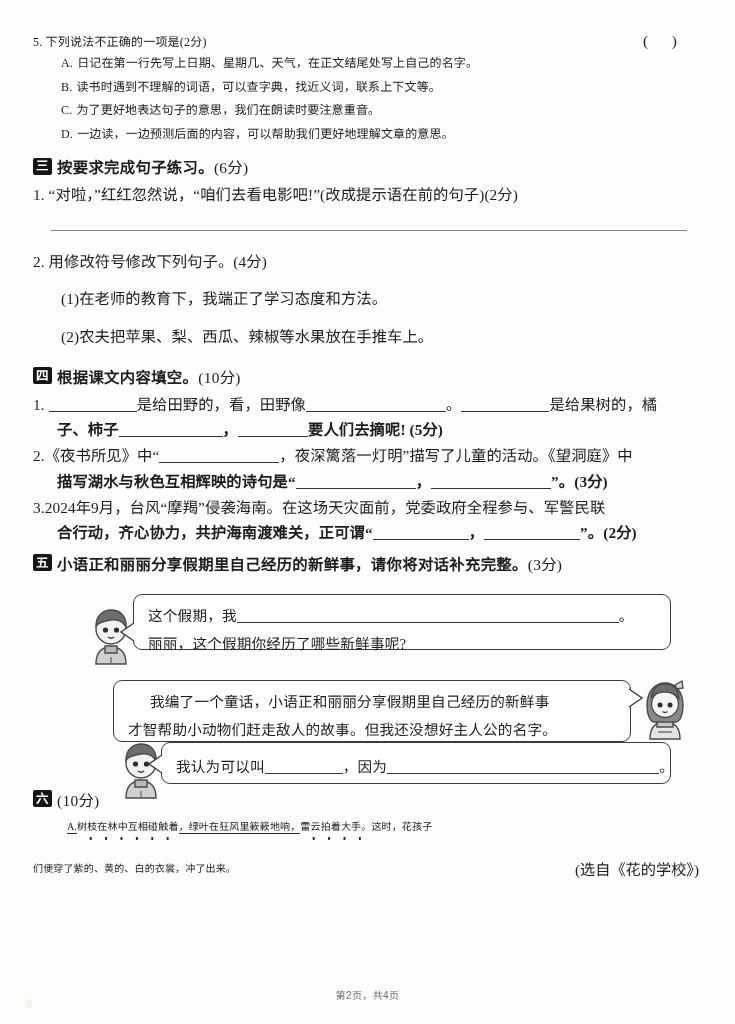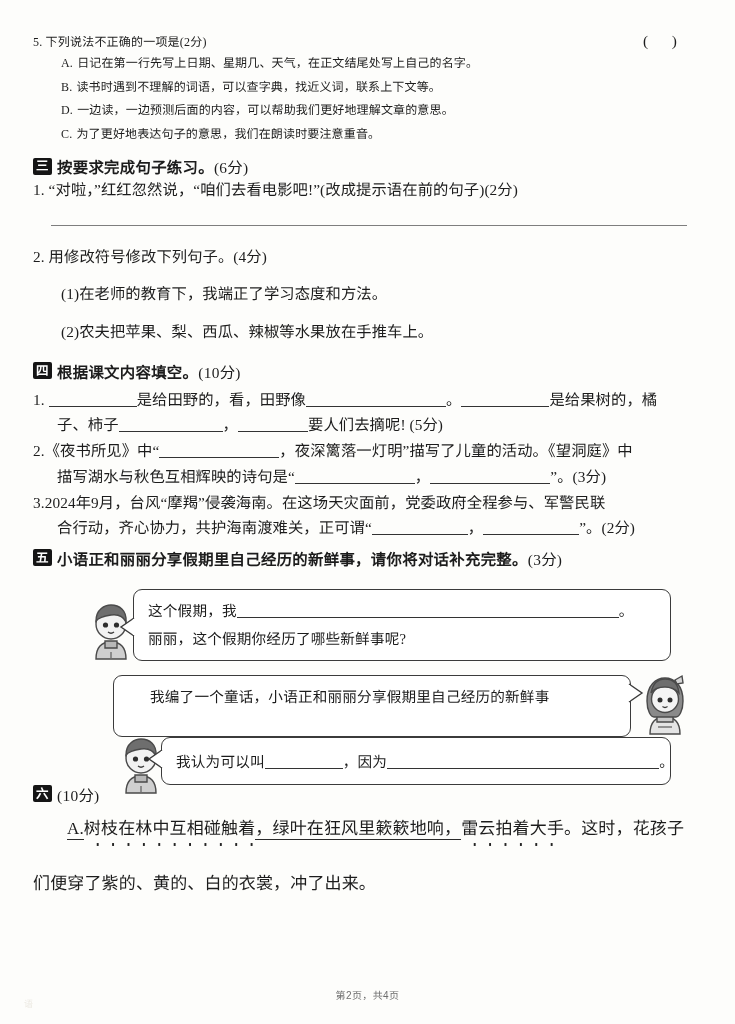--- a/index.html
+++ b/index.html
@@ -90,20 +90,21 @@
   .item {
     font-size: 15.3px;
     line-height: 1.68;
     letter-spacing: 0.1px;
   }
   .sub {
     padding-left: 28px;
   }
   .indent {
     padding-left: 24px;
+    font-weight: bold;
   }
 
   
   .blank {
     display: inline-block;
     border-bottom: 1px solid #333;
     vertical-align: -2px;
     height: 15px;
   }
   .b70  { width: 70px; }
@@ -143,21 +144,21 @@
   }
   
   .avatar {
     position: absolute;
     width: 52px;
     height: 68px;
   }
 
   
   .passage {
-    font-size: 17px;
+    font-size: 10px;
     line-height: 1.85;
     letter-spacing: 0.15px;
   }
   .u-line { border-bottom: 1.1px solid #2a2a2a; padding-bottom: 1px; }
   .dots {
     border-bottom: none;
     position: relative;
   }
   .dots::after {
     content: "";
@@ -215,37 +216,37 @@
 
     <div class="opt">
       <span class="lbl">A.</span>
       <span>日记在第一行先写上日期、星期几、天气，在正文结尾处写上自己的名字。</span>
     </div>
     <div class="opt">
       <span class="lbl">B.</span>
       <span>读书时遇到不理解的词语，可以查字典，找近义词，联系上下文等。</span>
     </div>
     <div class="opt">
+      <span class="lbl">C.</span>
+      <span>为了更好地表达句子的意思，我们在朗读时要注意重音。</span>
+    </div>
+    <div class="opt">
       <span class="lbl">D.</span>
       <span>一边读，一边预测后面的内容，可以帮助我们更好地理解文章的意思。</span>
-    </div>
-    <div class="opt">
-      <span class="lbl">C.</span>
-      <span>为了更好地表达句子的意思，我们在朗读时要注意重音。</span>
     </div>
 
     <div class="spacer-sm"></div>
 
     <div class="sec-head">
       <span class="sec-badge">三</span>
       <span class="sec-title">按要求完成句子练习。</span>
       <span class="sec-pts">(6分)</span>
     </div>
 
-    <div class="item" style="">1. “对啦，”红红忽然说，“咱们去看电影吧!”(改成提示语在前的句子)(2分)</div>
+    <div class="item" style="margin-top:5px;">1. “对啦，”红红忽然说，“咱们去看电影吧!”(改成提示语在前的句子)(2分)</div>
 
     <div class="answer-rule"></div>
 
     <div class="item">2. 用修改符号修改下列句子。(4分)</div>
     <div class="item sub" style="margin-top:12px;">(1)在老师的教育下，我端正了学习态度和方法。</div>
     <div class="item sub" style="margin-top:12px;">(2)农夫把苹果、梨、西瓜、辣椒等水果放在手推车上。</div>
 
     <div class="spacer-md"></div>
 
     <div class="sec-head">
@@ -295,33 +296,34 @@
             <circle cx="26" cy="27" r="15" fill="#f2f2f2"></circle>
             <path d="M11 24 C11 12, 20 8, 26 8 C34 8, 42 13, 41 25 C38 19, 33 17, 26 18 C19 19, 14 20, 11 24 Z" fill="#6e6e6e" stroke="#4a4a4a"></path>
             <circle cx="20.5" cy="28" r="2.6" fill="#2e2e2e" stroke="none"></circle>
             <circle cx="31.5" cy="28" r="2.6" fill="#2e2e2e" stroke="none"></circle>
             <path d="M23 35 q3 2.5 6 0" stroke="#3a3a3a" stroke-width="1.3"></path>
             <path d="M26 55 l0 7" stroke="#6e6e6e"></path>
           </g>
         </svg>
       </div>
 
-      <div class="bubble" style="position:absolute; left:100px; top:10px; width:538px; height:72px;">
+      <div class="bubble" style="position:absolute; left:100px; top:10px; width:538px; height:56px;">
         <div class="line">
           <span>这个假期，我</span><span class="blank" style="width:382px;"></span><span>。</span>
         </div>
         <div class="line">丽丽，这个假期你经历了哪些新鲜事呢?</div>
       </div>
       <svg style="position:absolute; left:86px; top:38px;" width="16" height="20">
         <path d="M15 1 L2 10 L15 19" fill="#fff" stroke="#3b3b3b" stroke-width="1.4"></path>
         <path d="M15 2 L15 18" stroke="#fff" stroke-width="2.2"></path>
       </svg>
 
       <div class="bubble" style="position:absolute; left:80px; top:96px; width:518px; height:62px;">
         <div class="line" style="text-indent:22px;">我编了一个童话，小语正和丽丽分享假期里自己经历的新鲜事</div>
+        <div class="line">才智帮助小动物们赶走敌人的故事。但我还没想好主人公的名字。</div>
       </div>
       <svg style="position:absolute; left:595px; top:104px;" width="16" height="20">
         <path d="M1 1 L14 10 L1 19" fill="#fff" stroke="#3b3b3b" stroke-width="1.4"></path>
         <path d="M1 2 L1 18" stroke="#fff" stroke-width="2.2"></path>
       </svg>
 
       <div class="avatar" style="left:606px; top:92px;">
         <svg viewBox="0 0 52 68" width="52" height="68" aria-hidden="true">
           <g stroke="#4a4a4a" stroke-width="1.4" fill="none">
             <path d="M11 63 C11 51, 17 46, 26 46 C35 46, 41 51, 41 63 Z" fill="#e4e4e4"></path>
@@ -346,37 +348,38 @@
             <circle cx="26" cy="27" r="15" fill="#f2f2f2"></circle>
             <path d="M11 24 C11 12, 20 8, 26 8 C34 8, 42 13, 41 25 C38 19, 33 17, 26 18 C19 19, 14 20, 11 24 Z" fill="#6e6e6e" stroke="#4a4a4a"></path>
             <circle cx="20.5" cy="28" r="2.6" fill="#2e2e2e" stroke="none"></circle>
             <circle cx="31.5" cy="28" r="2.6" fill="#2e2e2e" stroke="none"></circle>
             <path d="M23 35 q3 2.5 6 0" stroke="#3a3a3a" stroke-width="1.3"></path>
             <path d="M26 55 l0 7" stroke="#6e6e6e"></path>
           </g>
         </svg>
       </div>
 
-      <div class="bubble" style="position:absolute; left:128px; top:158px; width:510px; height:48px; padding-top:10px;">
+      <div class="bubble" style="position:absolute; left:128px; top:158px; width:510px; height:42px; padding-top:10px;">
         <div class="line">
           <span>我认为可以叫</span><span class="blank b78"></span><span>，因为</span><span class="blank" style="width:272px;"></span><span>。</span>
         </div>
       </div>
       <svg style="position:absolute; left:114px; top:170px;" width="16" height="20">
         <path d="M15 1 L2 10 L15 19" fill="#fff" stroke="#3b3b3b" stroke-width="1.4"></path>
         <path d="M15 2 L15 18" stroke="#fff" stroke-width="2.2"></path>
       </svg>
     </div>
 
     <div class="sec-head" style="margin-top:4px;">
       <span class="sec-badge">六</span>
       <span class="sec-pts">(10分)</span>
     </div>
 
     <div class="passage" style="margin-top:8px; text-indent:34px;">
       <span class="u-line">A.</span><span class="u-line dots">树枝在林中互相碰触着</span><span class="u-line">，绿叶在狂风里簌簌地响，</span><span class="u-line dots">雷云拍着大手</span><span>。这时，花孩子</span>
     </div>
     <div class="passage" style="margin-top:24px;">们便穿了紫的、黄的、白的衣裳，冲了出来。</div>
+    <div class="src" style="margin-top:-22px;">(选自《花的学校》)</div>
   </div>
 
   <div class="corner-mark">语</div>
   <div class="footer">第2页，共4页</div>
 </div>
 
 </body></html>

